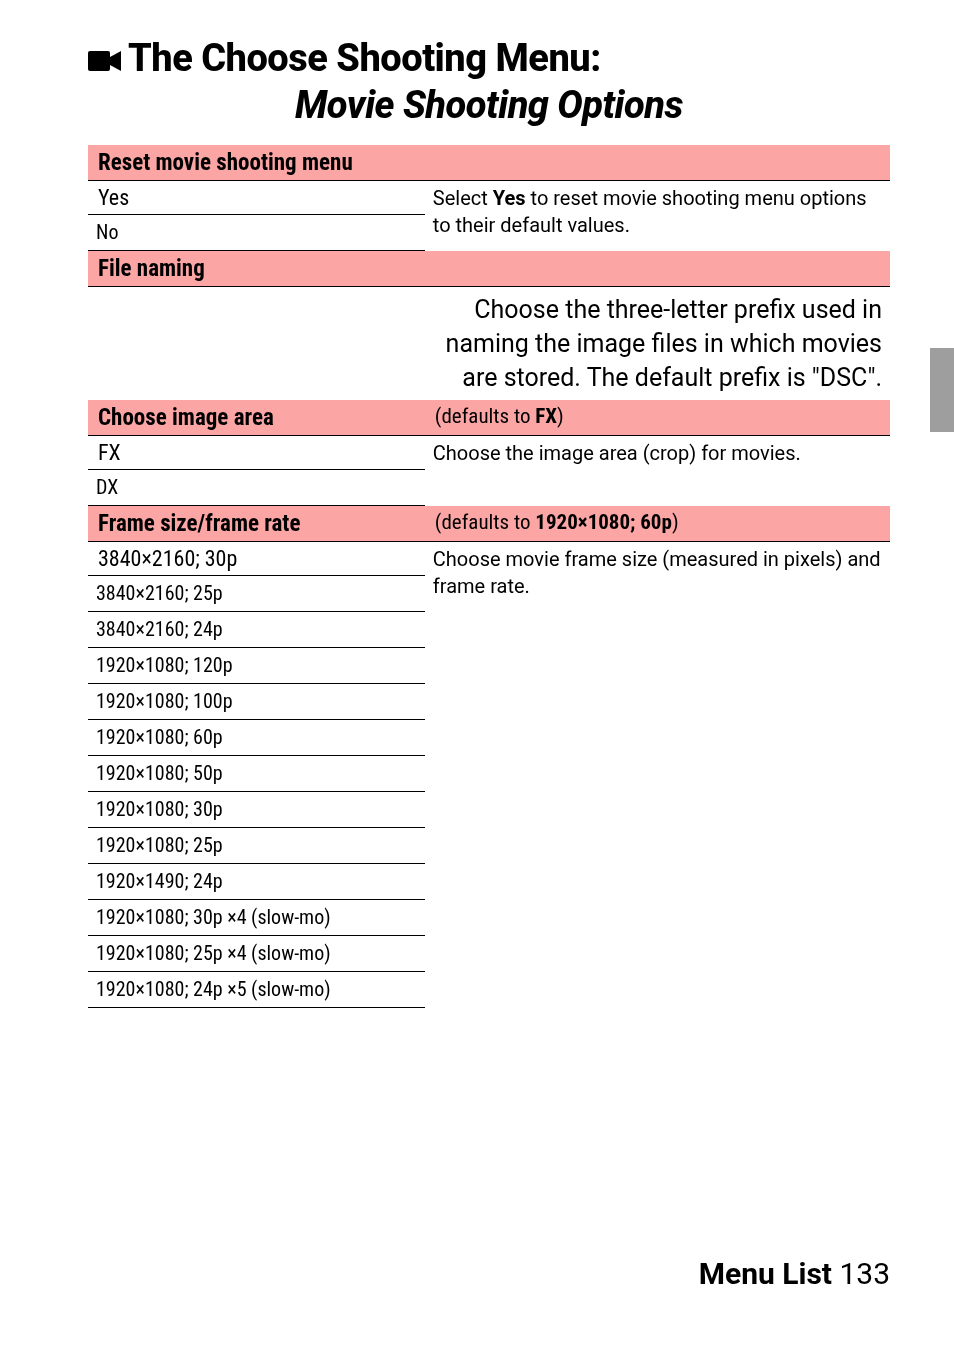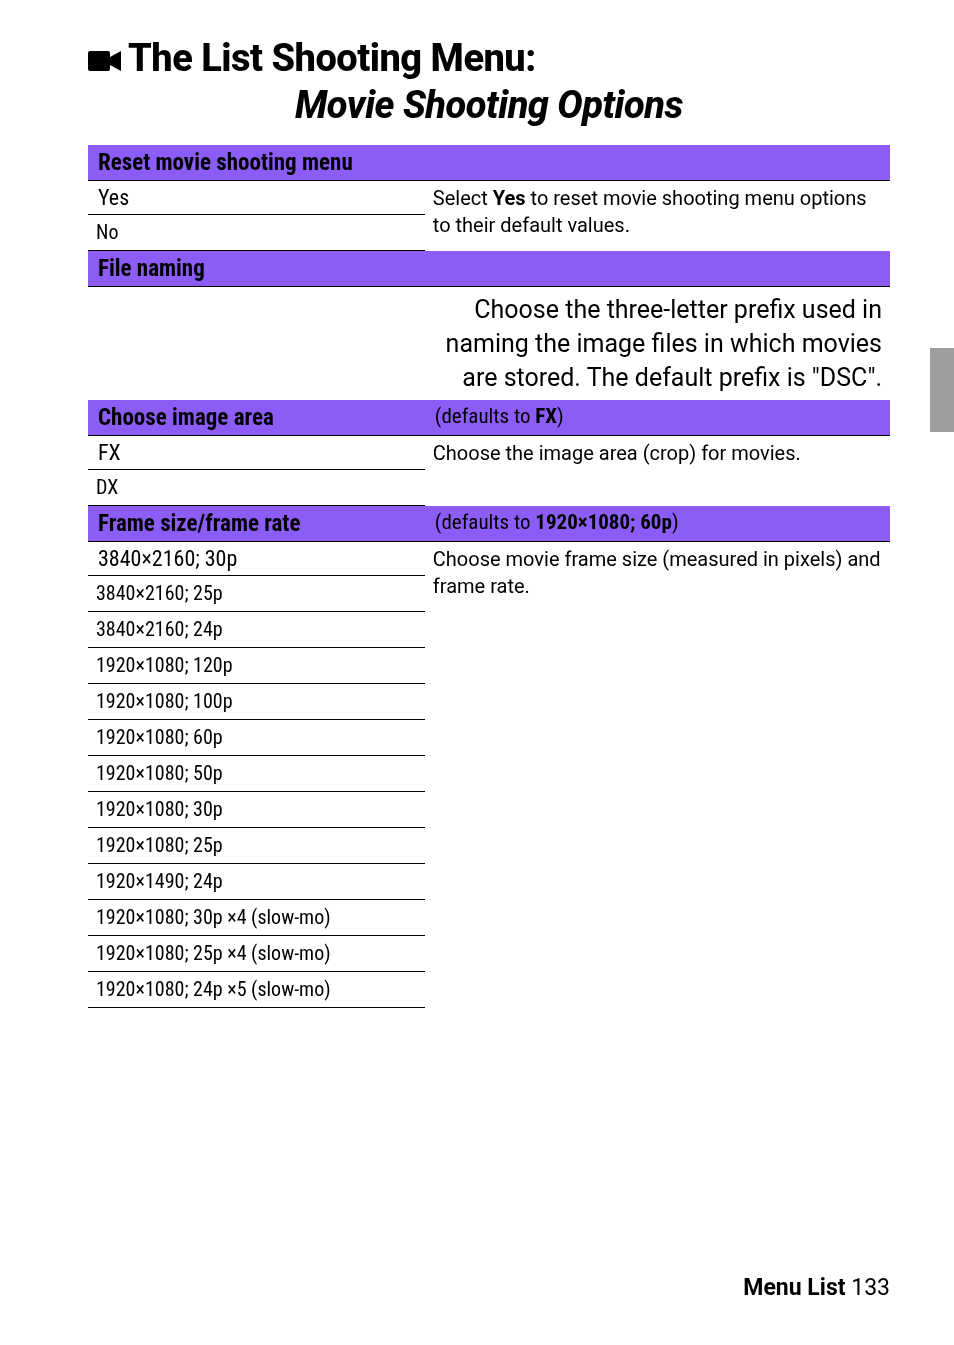--- a/index.html
+++ b/index.html
@@ -4,45 +4,45 @@
 <style>
   * { box-sizing: border-box; margin: 0; padding: 0; }
   html, body { width: 954px; height: 1345px; background: #fff; font-family: -apple-system, "Segoe UI", Roboto, Arial, sans-serif; color: #000; }
   .page { position: relative; width: 954px; height: 1345px; padding: 36px 64px 0 88px; }
   .title-block { margin-bottom: 18px; }
   .title-line1 { font-size: 38px; font-weight: 800; letter-spacing: -0.5px; }
   .title-icon { display:inline-block; vertical-align: -3px; margin-right: 6px; }
   .title-line2 { font-size: 38px; font-weight: 800; font-style: italic; letter-spacing: -0.5px; text-align: center; }
   table { width: 100%; border-collapse: collapse; table-layout: fixed; }
   td { vertical-align: top; }
-  .section-row td { background: #8b5cf6; padding: 4px 8px 4px 10px; border-bottom: 1px solid #000; }
+  .section-row td { background: #fca5a5; padding: 4px 8px 4px 10px; border-bottom: 1px solid #000; }
   .section-label { font-size: 23px; font-weight: 700; font-family: -apple-system, "Segoe UI", Roboto, Arial, sans-serif; font-stretch: condensed; }
   .section-right { font-size: 21px; font-family: -apple-system, "Segoe UI", Roboto, Arial, sans-serif; font-stretch: condensed; }
   .section-right b { font-weight: 700; }
   .opt-row td:first-child { border-bottom: 1px solid #000; padding: 4px 8px 4px 10px; font-size: 22px; }
   .opt-row td:last-child { padding: 4px 8px 4px 8px; font-size: 20px; line-height: 1.35; }
   .desc-only td { padding: 6px 8px 6px 10px; font-size: 25px; line-height: 1.35; text-align: right; }
   .opt-label { font-family: -apple-system, "Segoe UI", Roboto, Arial, sans-serif; font-stretch: condensed; }
   .right-tab { position: absolute; top: 348px; right: 0; width: 24px; height: 84px; background: #9e9e9e; }
-  .footer { position: absolute; bottom: 44px; right: 64px; font-size: 23px; }
+  .footer { position: absolute; bottom: 54px; right: 64px; font-size: 30px; }
   .footer b { font-weight: 700; }
 </style>
 </head>
 <body>
 
 <div class="page">
 
   <div class="title-block">
     <div class="title-line1">
       <span class="title-icon">
         <svg width="34" height="26" viewBox="0 0 34 26">
             <rect x="0" y="3" width="22" height="20" rx="2" fill="#000"></rect>
             <path d="M22 9 L33 3 L33 23 L22 17 Z" fill="#000"></path>
           </svg>
-      </span><span>The List Shooting Menu:</span>
+      </span><span>The Choose Shooting Menu:</span>
     </div>
     <div class="title-line2">Movie Shooting Options</div>
   </div>
 
   <table>
     <colgroup>
         <col style="width:42%">
         <col style="width:58%">
       </colgroup>
 

